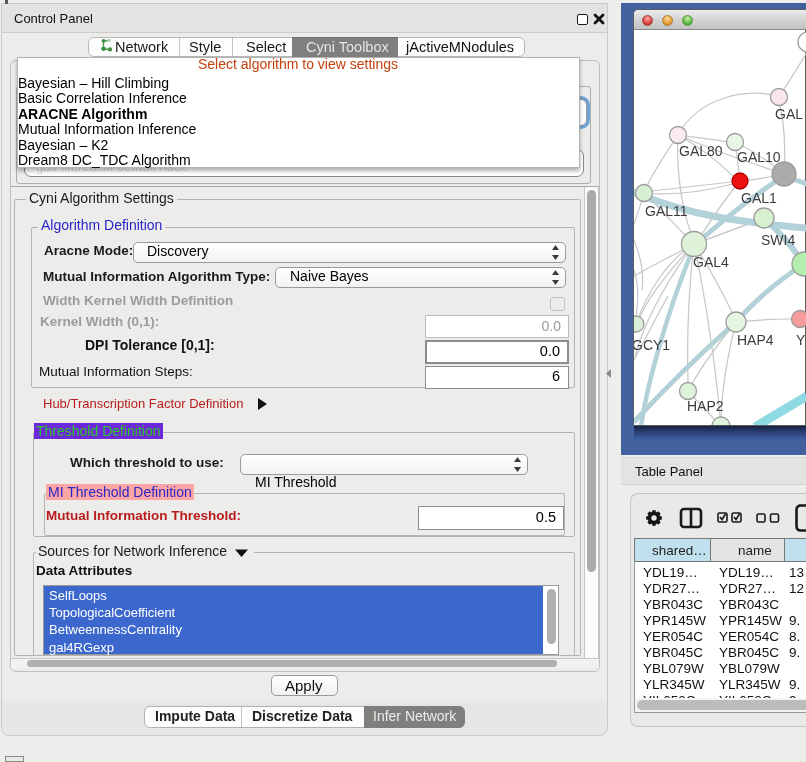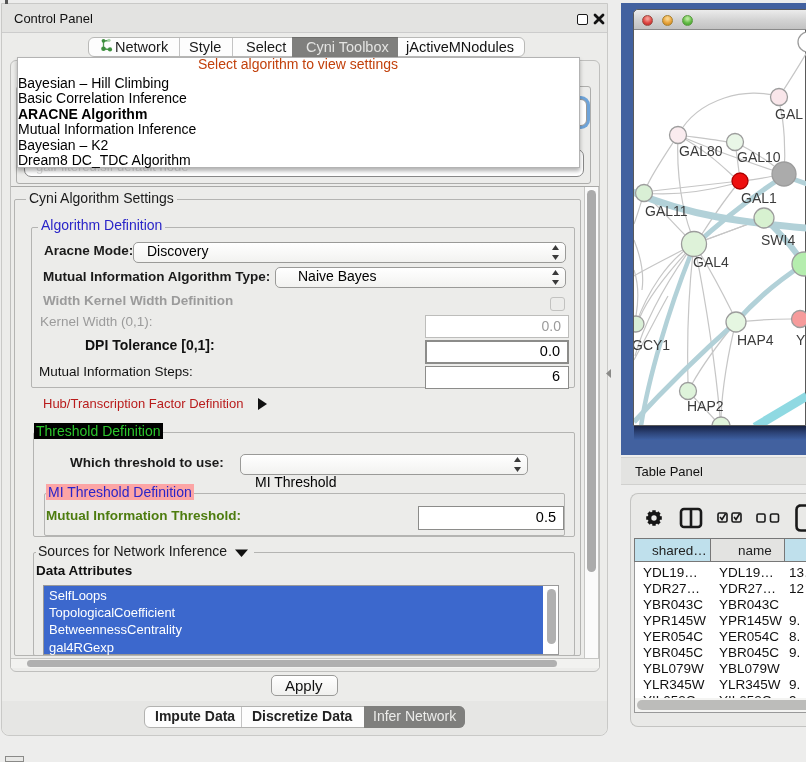--- a/index.html
+++ b/index.html
@@ -71,60 +71,60 @@
 <div class="lbl" style="left:44px; top:243px; font-size:13.5px; font-weight:bold; color:#1a1a1a;">Aracne Mode:</div>
 <div class="abs combo" style="left:133px; top:242px; width:433px; height:21px;"></div>
 <div class="lbl" style="left:147px; top:243px; font-size:14px; color:#000;">Discovery</div>
 <svg class="abs" style="left:551px; top:245px;" width="9" height="15" viewBox="0 0 9 15">
     <path d="M4.5 0 L8 5 L1 5 Z" fill="#3a3a3a"></path>
     <path d="M4.5 15 L8 10 L1 10 Z" fill="#3a3a3a"></path>
   </svg>
 
 <div class="lbl" style="left:43px; top:269px; font-size:13.5px; font-weight:bold; color:#1a1a1a;text-align:right;">Mutual Information Algorithm Type:</div>
 <div class="abs combo" style="left:275px; top:267px; width:291px; height:21px;"></div>
-<div class="lbl" style="left:290px; top:268px; font-size:14px; color:#000;margin-left:8px;">Naive Bayes</div>
+<div class="lbl" style="left:290px; top:268px; font-size:14px; color:#000;">Naive Bayes</div>
 <svg class="abs" style="left:551px; top:270px;" width="9" height="15" viewBox="0 0 9 15">
     <path d="M4.5 0 L8 5 L1 5 Z" fill="#3a3a3a"></path>
     <path d="M4.5 15 L8 10 L1 10 Z" fill="#3a3a3a"></path>
   </svg>
 
 <div class="lbl" style="left:43px; top:293px; font-size:13.5px; font-weight:bold; color:#9b9b9b;">Width Kernel Width Definition</div>
 <div class="abs" style="left:550px; top:297px; width:15px; height:14px; background:#ececea; border:1px solid #c2c2c0; border-radius:3px;"></div>
 
-<div class="lbl" style="left:40px; top:314px; font-size:13.5px; font-weight:normal; color:#9b9b9b;">Kernel Width (0,1):</div>
+<div class="lbl" style="left:40px; top:314px; font-size:13.5px; font-weight:bold; color:#9b9b9b;">Kernel Width (0,1):</div>
 <div class="abs" style="left:425px; top:315px; width:144px; height:23px; background:#fff; border:1px solid #bdbdbb;"></div>
 <div class="lbl" style="left:0px; top:318px; width:561px; text-align:right; font-size:14px; color:#9b9b9b;">0.0</div>
 
 <div class="lbl" style="left:39px; top:337px; font-size:14px; font-weight:bold; color:#111;padding-left:46px;">DPI Tolerance [0,1]:</div>
 <div class="abs" style="left:425px; top:340px; width:144px; height:24px; background:#fff; border:2px solid #8c8c8a;"></div>
 <div class="lbl" style="left:0px; top:343px; width:560px; text-align:right; font-size:14.5px; color:#000;">0.0</div>
 
 <div class="lbl" style="left:39px; top:364px; font-size:13.5px; font-weight:normal; color:#111;">Mutual Information Steps:</div>
 <div class="abs" style="left:425px; top:366px; width:144px; height:23px; background:#fff; border:1px solid #8c8c8a;"></div>
 <div class="lbl" style="left:0px; top:368px; width:560px; text-align:right; font-size:14.5px; color:#000;">6</div>
 
 <div class="lbl" style="left:43px; top:396px; font-size:13px; color:#b91c1c;">Hub/Transcription Factor Definition</div>
 <svg class="abs" style="left:256px; top:397px;" width="12" height="14" viewBox="0 0 12 14">
     <path d="M2 1 L11 7 L2 13 Z" fill="#111"></path>
   </svg>
 
 <div class="abs" style="left:33px; top:432px; width:542px; height:105px; border:1px solid #b4b4b2; border-radius:2px;"></div>
-<div class="lbl" style="left:34px; top:423px; font-size:14px; color:#2cc52c; background:#000000; padding:0 2px;">Threshold Definition</div>
+<div class="lbl" style="left:34px; top:423px; font-size:14px; color:#2cc52c; background:#6d28d9; padding:0 2px;">Threshold Definition</div>
 
 <div class="lbl" style="left:70px; top:455px; font-size:13.5px; font-weight:bold; color:#1a1a1a;">Which threshold to use:</div>
 <div class="abs combo" style="left:240px; top:454px; width:288px; height:21px;"></div>
 <div class="lbl" style="left:255px; top:474px; font-size:14px; color:#000;">MI Threshold</div>
 <svg class="abs" style="left:513px; top:457px;" width="9" height="15" viewBox="0 0 9 15">
     <path d="M4.5 0 L8 5 L1 5 Z" fill="#3a3a3a"></path>
     <path d="M4.5 15 L8 10 L1 10 Z" fill="#3a3a3a"></path>
   </svg>
 
 <div class="abs" style="left:44px; top:493px; width:521px; height:43px; border:1px solid #b4b4b2; border-radius:2px;"></div>
 <div class="lbl" style="left:46px; top:484px; font-size:14px; color:#2a25c8; background:#fca5a5; padding:0 2px;">MI Threshold Definition</div>
-<div class="lbl" style="left:46px; top:508px; font-size:13.5px; font-weight:bold; color:#4d7c0f;">Mutual Information Threshold:</div>
+<div class="lbl" style="left:46px; top:508px; font-size:13.5px; font-weight:bold; color:#b91c1c;">Mutual Information Threshold:</div>
 <div class="abs" style="left:418px; top:506px; width:146px; height:24px; background:#fff; border:1px solid #8c8c8a;"></div>
 <div class="lbl" style="left:0px; top:509px; width:556px; text-align:right; font-size:14.5px; color:#000;">0.5</div>
 
 <div class="abs" style="left:33px; top:552px; width:542px; height:104px; border:1px solid #b4b4b2; border-radius:2px;"></div>
 <div class="lbl" style="left:36px; top:543px; font-size:14px; color:#1a1a1a; background:#ececea; padding:0 2px;">Sources for Network Inference</div>
 <div class="abs" style="left:228px; top:546px; width:26px; height:13px; background:#ececea;"></div>
 <svg class="abs" style="left:234px; top:548px;" width="15" height="10" viewBox="0 0 15 10">
     <path d="M1 1.5 L14 1.5 L7.5 9 Z" fill="#111"></path>
   </svg>
 <div class="lbl" style="left:36px; top:563px; font-size:13.5px; font-weight:bold; color:#111;">Data Attributes</div>

